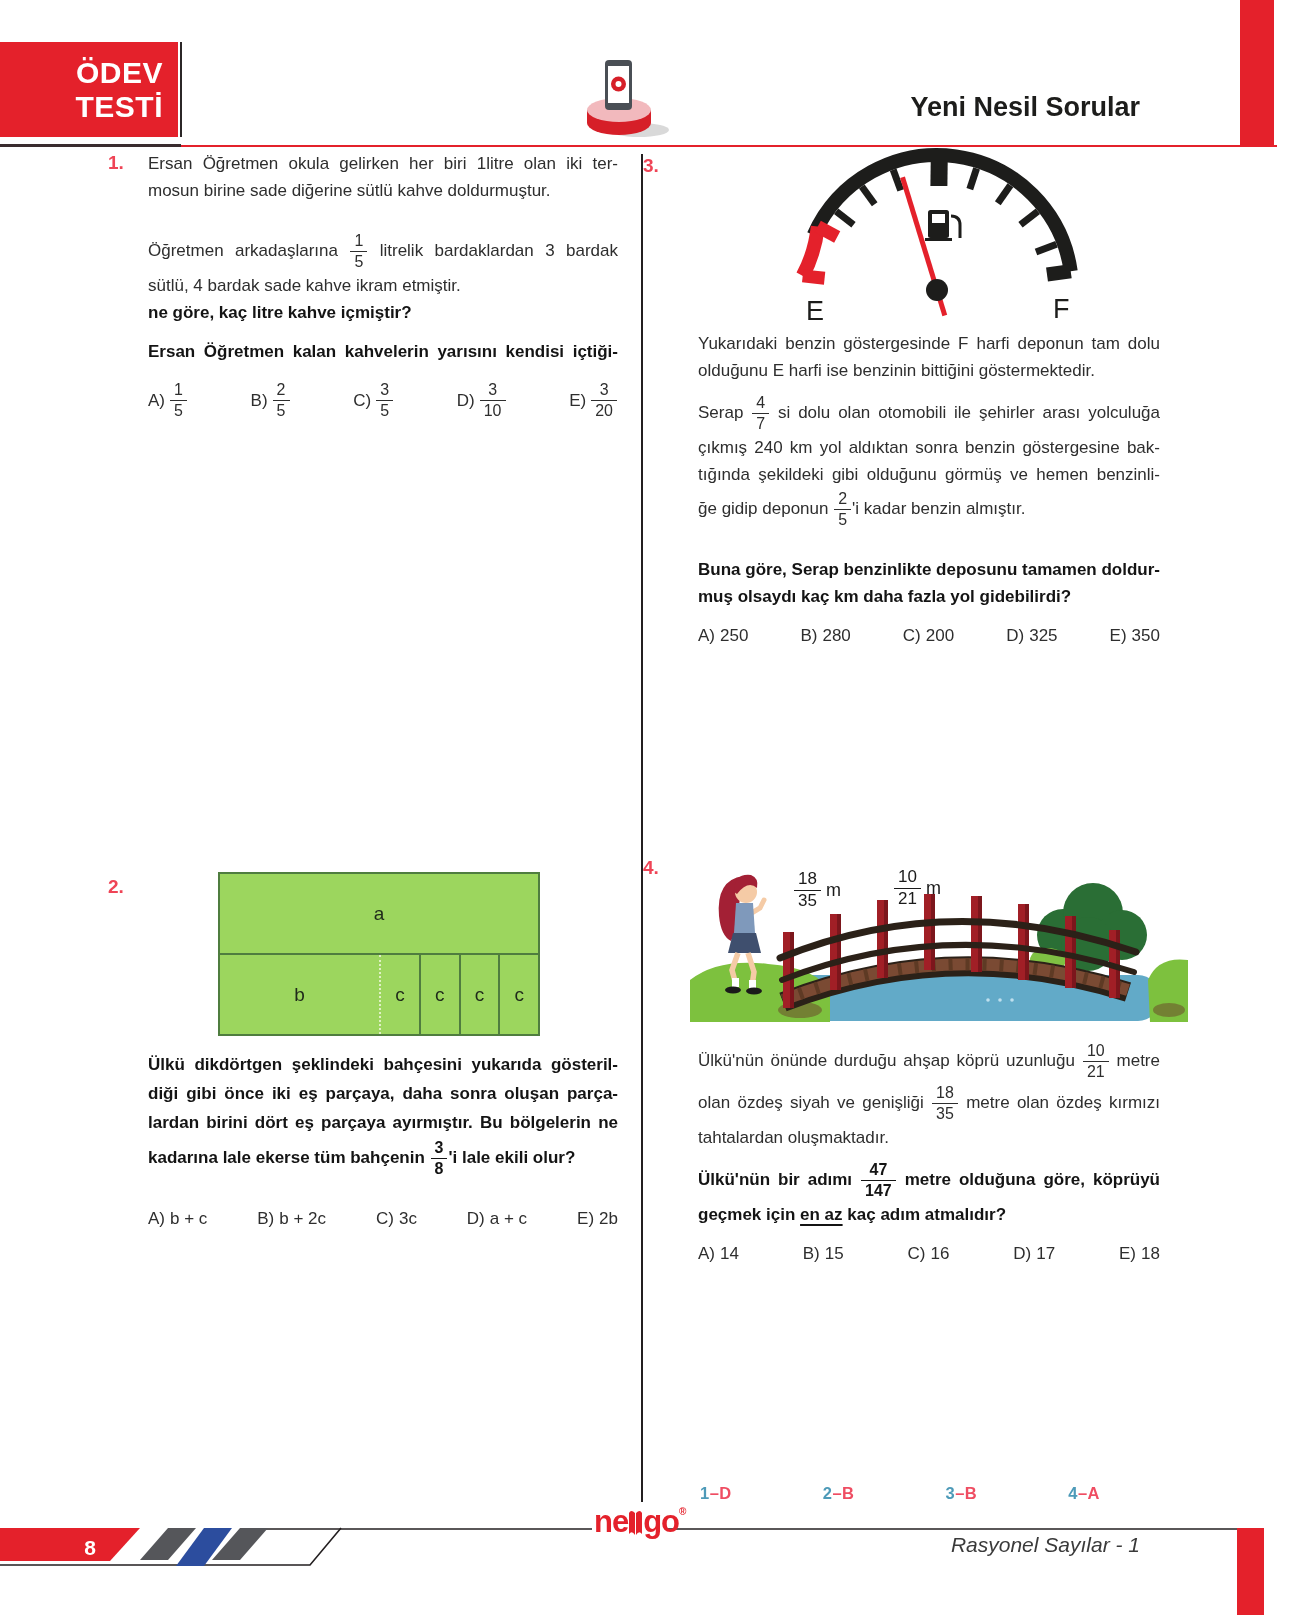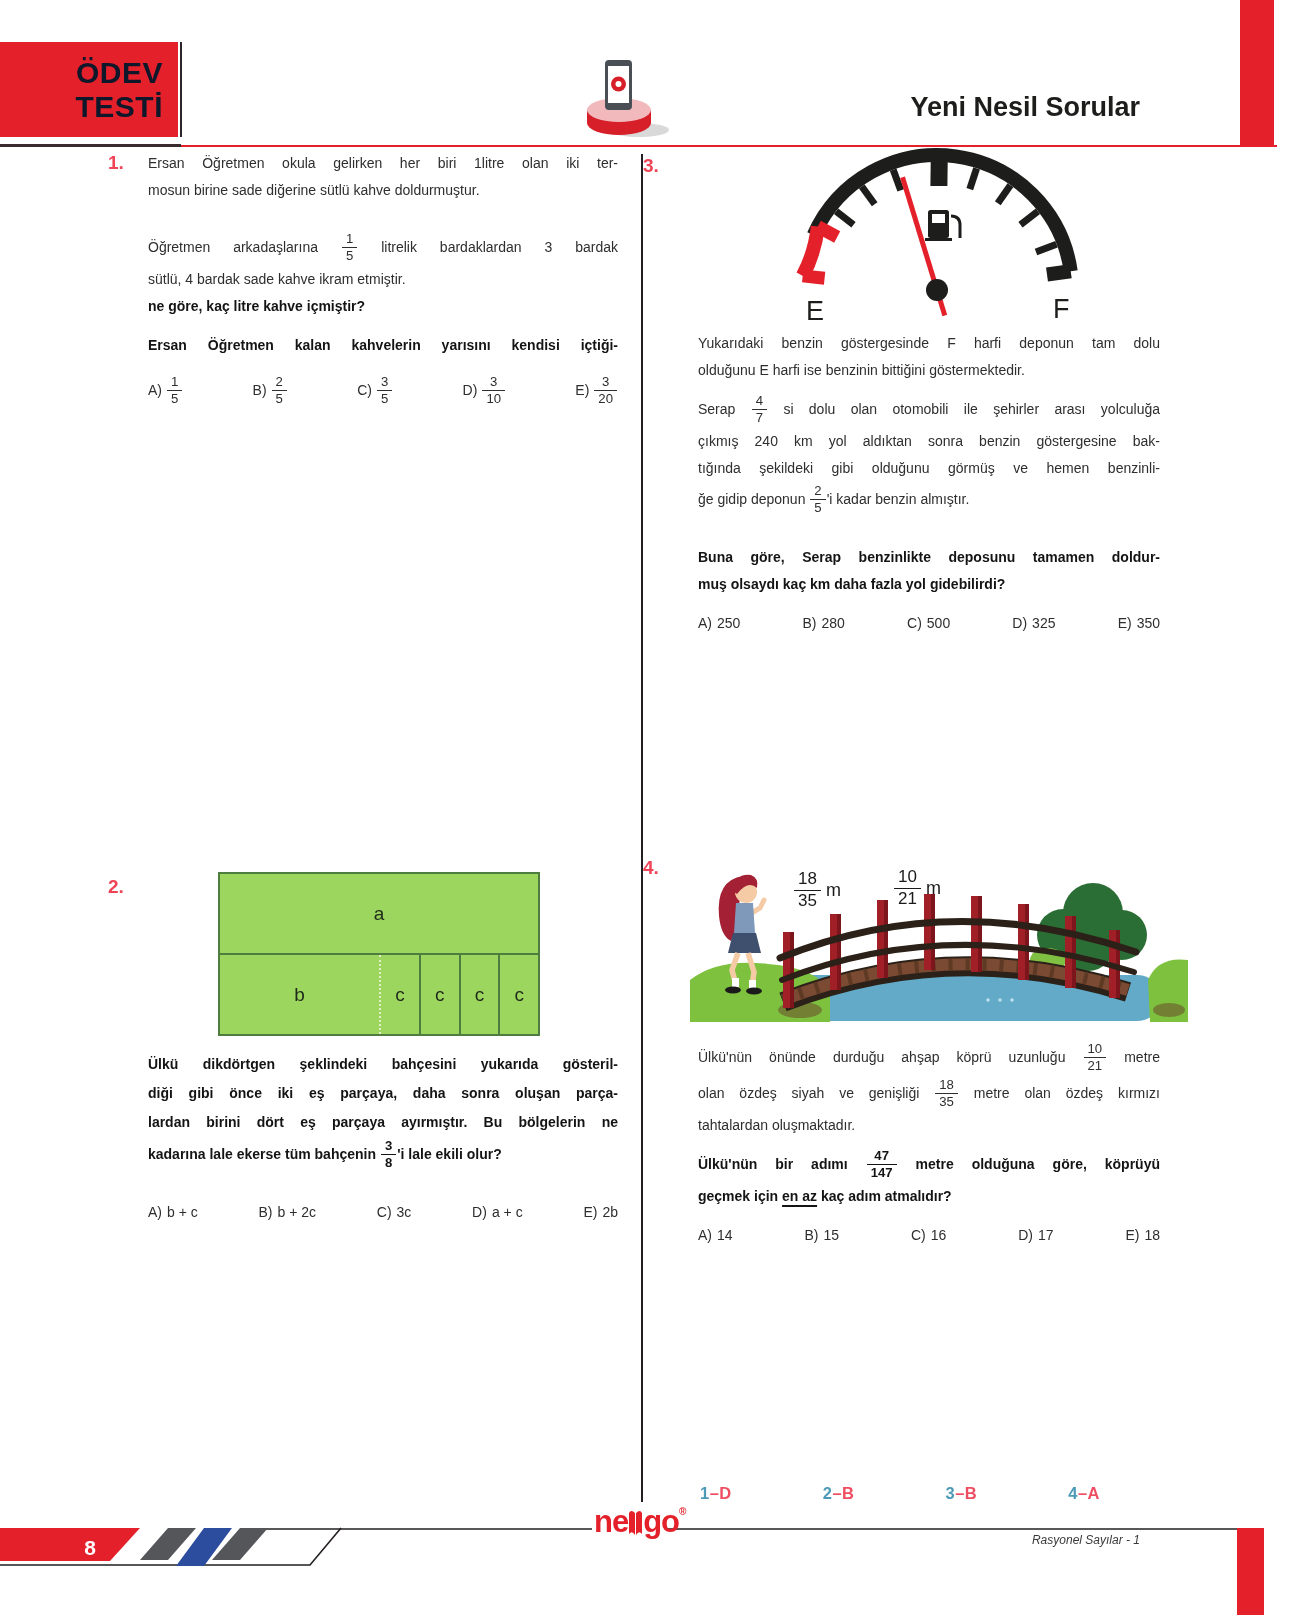--- a/index.html
+++ b/index.html
@@ -7,33 +7,33 @@
   body {
     position:relative; width:1303px; height:1615px; background:#ffffff;
     font-family:"Liberation Sans", sans-serif; color:#2e2e2e; overflow:hidden;
   }
   .abs { position:absolute; }
 
   
   .badge {
     left:0; top:42px; width:178px; height:95px; background:#e4212b;
     display:flex; flex-direction:column; justify-content:center; align-items:flex-end;
-    padding-right:15px; color:#0f172a; font-weight:bold; font-size:30px; line-height:34px;
+    padding-right:15px; color:#ffffff; font-weight:bold; font-size:30px; line-height:34px;
     letter-spacing:.5px;
   }
   .badge-divider { left:180px; top:42px; width:2px; height:95px; background:#2b2627; }
   .header-title { right:163px; top:92px; font-size:27px; font-weight:bold; color:#1d1d1b; }
   .redbar-top { left:1240px; top:0; width:34px; height:146px; background:#e4212b; }
   .rule-red  { left:0; top:145px; width:1277px; height:2px; background:#e4212b; }
   .rule-dark { left:0; top:144px; width:181px; height:3px; background:#3a2c2e; }
   .col-divider { left:641px; top:154px; width:2px; height:1348px; background:#231f20; }
 
   
   .qnum { font-size:19px; font-weight:bold; color:#ef4456; }
-  .tblock { font-size:14px; line-height:27px; color:#2e2e2e; }
+  .tblock { font-size:17px; line-height:27px; color:#2e2e2e; }
   .line { text-align:justify; text-align-last:justify; }
   .line.end { text-align-last:left; }
   .bold { font-weight:bold; color:#141414; }
   .u { text-decoration:underline; text-underline-offset:4px; text-decoration-thickness:1.5px; }
   .mt8{margin-top:8px;} .mt10{margin-top:26px;} .mt12{margin-top:12px;} .mt14{margin-top:14px;}
 
   .frac { display:inline-flex; flex-direction:column; align-items:center;
           vertical-align:middle; line-height:1.1; font-size:.94em; padding:0 1px; margin:2px 0; }
   .frac .num { padding:0 4px 1px; }
   .frac .den { border-top:1.6px solid currentColor; padding:1px 4px 0; }
@@ -65,21 +65,21 @@
   
   .anskey { left:700px; top:1484px; width:400px; display:flex; justify-content:space-between;
             font-size:16.5px; font-weight:bold; letter-spacing:.5px; }
   .anskey .num { color:#4d9ab8; }
   .anskey .ans { color:#ef4d62; }
   .footer-svg { left:0; top:1505px; }
   .logo { left:594px; top:1504px; color:#e4212b; font-weight:bold; font-size:31px;
           letter-spacing:-1px; display:inline-flex; align-items:flex-start; }
   .logo .book { margin:4px 1px 0; }
   .logo sup { font-size:10px; margin-top:2px; }
-  .chapter { right:163px; top:1533px; font-style:italic; font-size:12px; color:#3a3a3a; }
+  .chapter { right:163px; top:1533px; font-style:italic; font-size:21px; color:#3a3a3a; }
 </style>
 </head>
 <body>
 
 <div class="abs badge">
   <span>ÖDEV</span>
   <span>TESTİ</span>
 </div>
 <div class="abs badge-divider"></div>
 
@@ -249,21 +249,21 @@
     <span class="opt">
         <span>A)</span>
         <span class="val">250</span>
       </span>
     <span class="opt">
         <span>B)</span>
         <span class="val">280</span>
       </span>
     <span class="opt">
         <span>C)</span>
-        <span class="val">500</span>
+        <span class="val">200</span>
       </span>
     <span class="opt">
         <span>D)</span>
         <span class="val">325</span>
       </span>
     <span class="opt">
         <span>E)</span>
         <span class="val">350</span>
       </span>
   </div>

